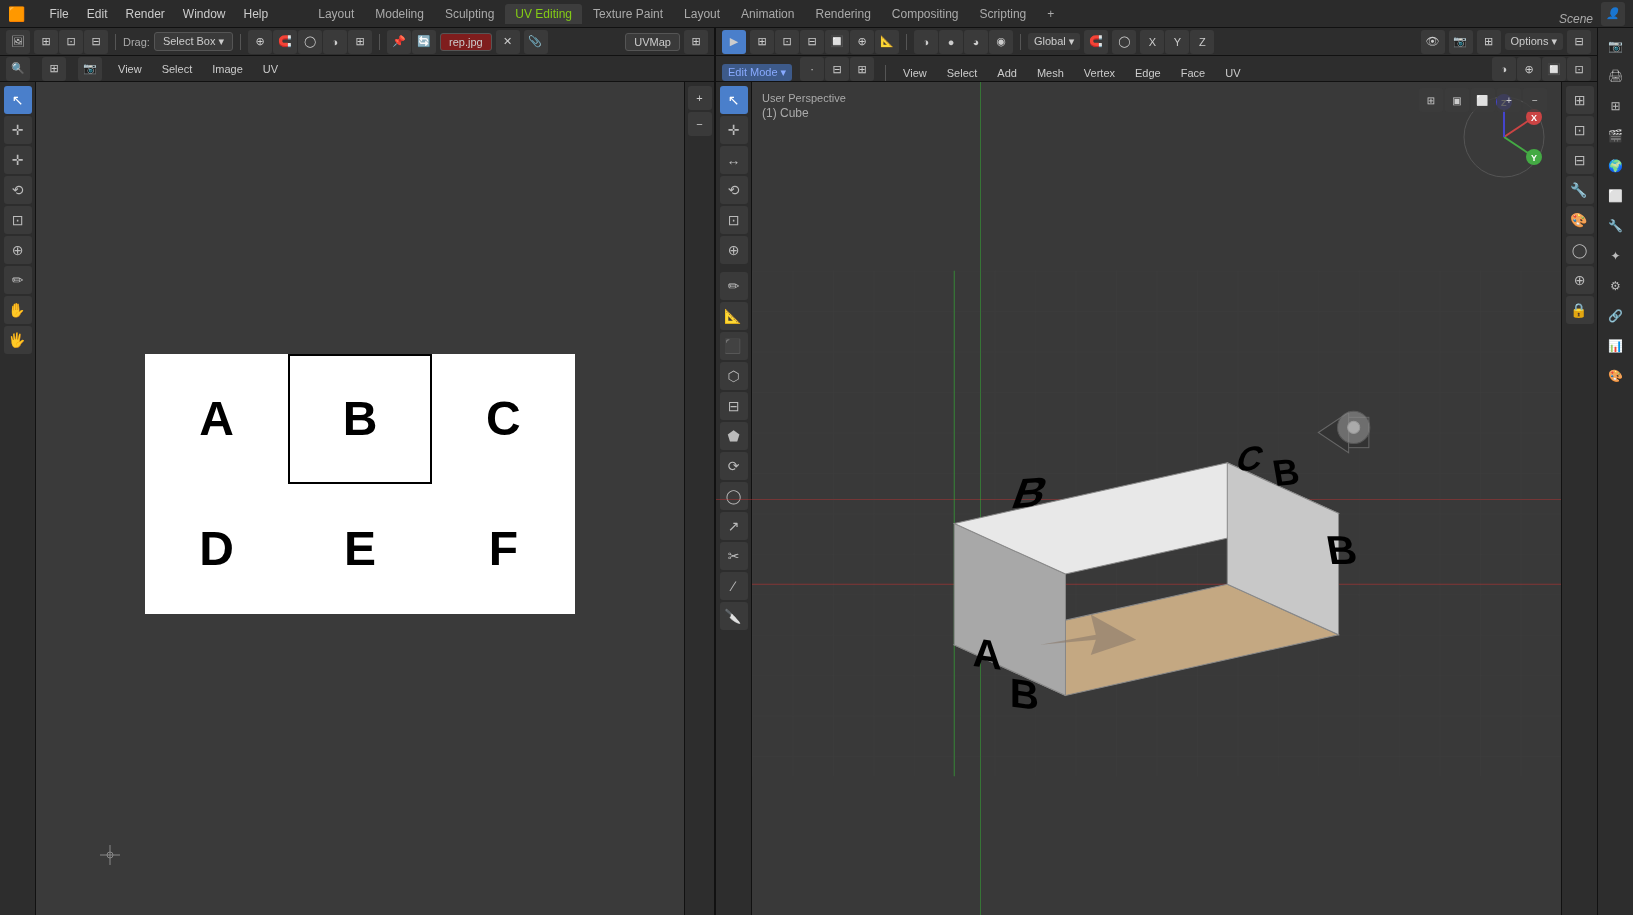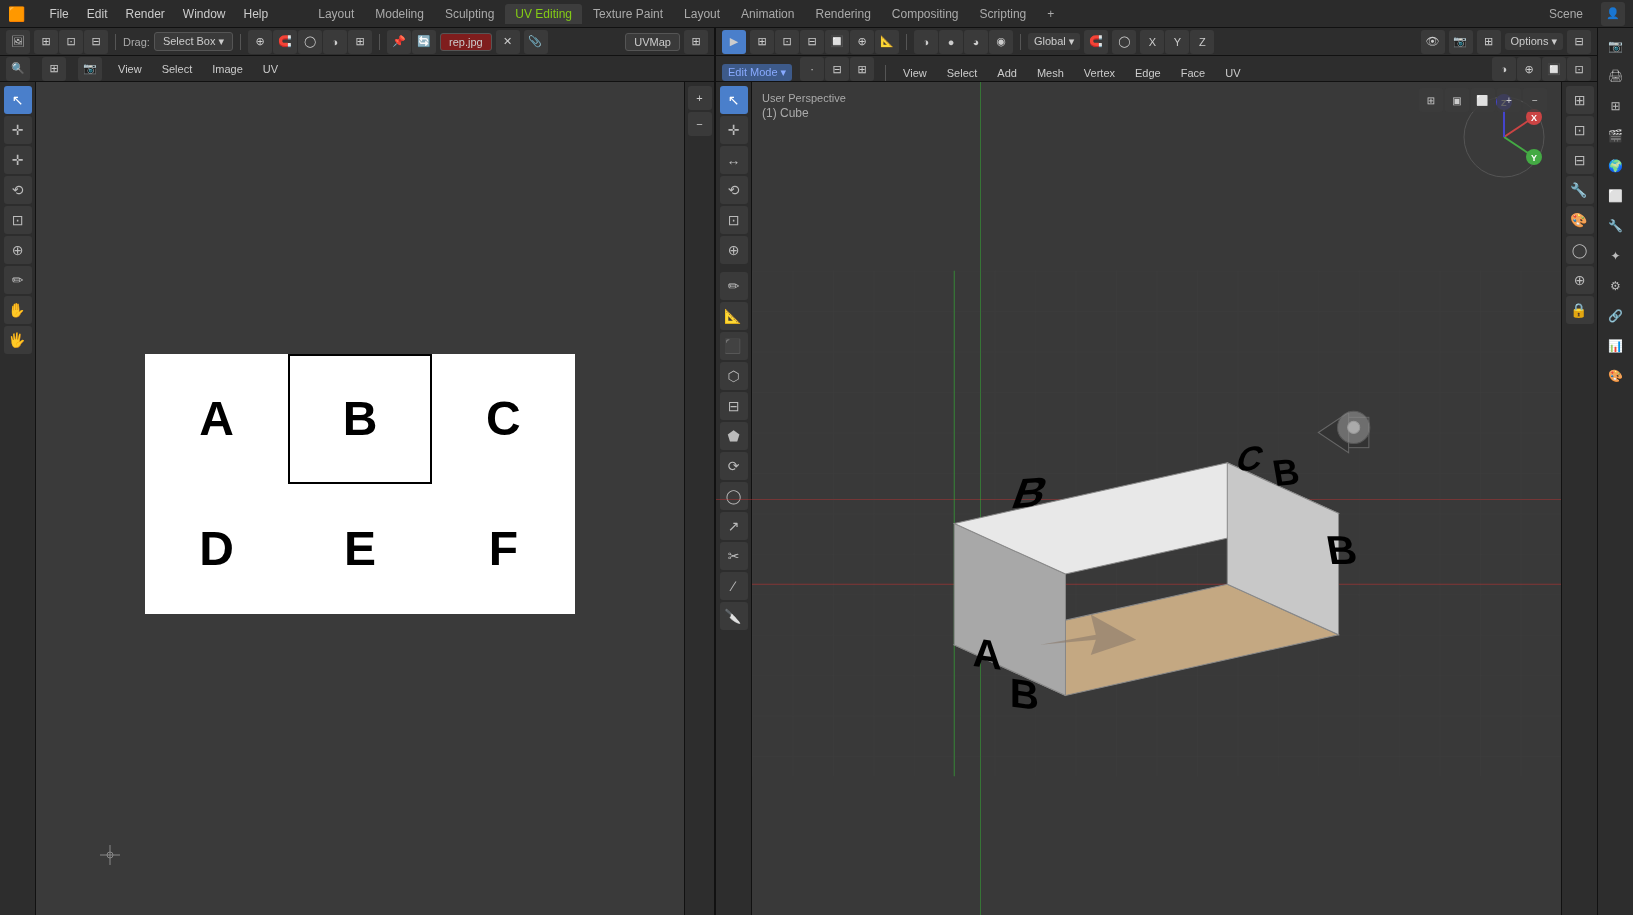--- a/index.html
+++ b/index.html
@@ -52,24 +52,25 @@
       color: #aaa;
       font-size: 12px;
     }
     #titlebar .workspace-tab.active {
       background: #3d3d3d;
       color: #84cc16;
     }
     #titlebar .right-side {
       margin-left: auto;
       display: flex;
-      align-items: center;
-      gap: 18px;
+      align-items: flex-end;
+      gap: 8px;
       color: #aaa;
       font-size: 12px;
+      font-style: italic;
     }
 
     
     #main-content {
       display: flex;
       height: calc(915px - 28px);
     }
 
     
     #uv-panel {

